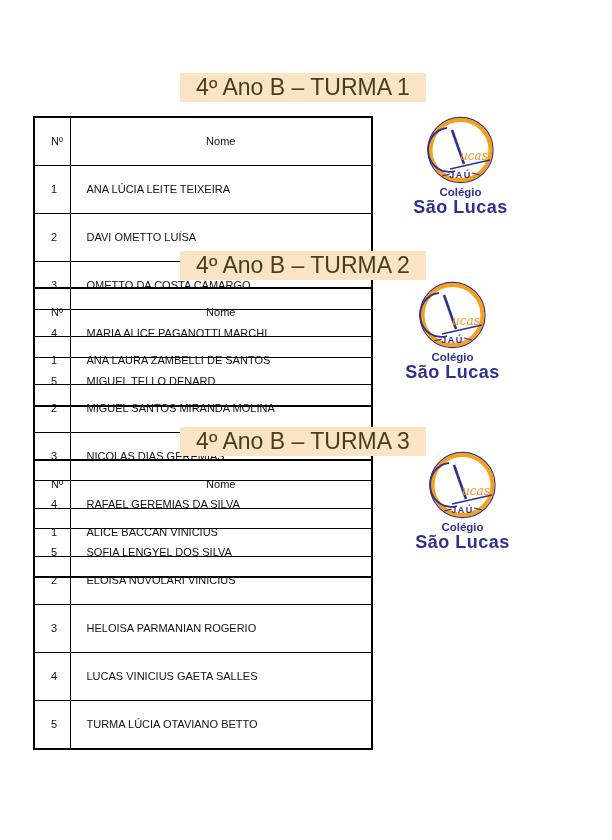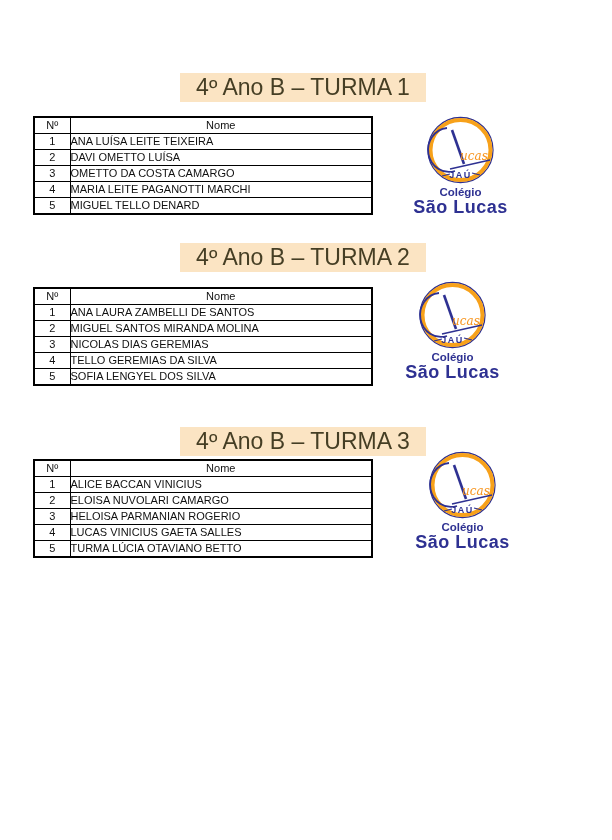--- a/index.html
+++ b/index.html
@@ -14,35 +14,35 @@
     position:absolute;
     left:164px;width:246px;height:29px;
     background:#FBE4C3;
     color:#453E24;
     font-size:23px;
     line-height:29px;
     text-align:center;
     white-space:nowrap;
     margin-left:16px;
   }
-  .t1{top:73px}.t2{top:243px}.t3{top:427px}
+  .t1{top:73px}.t2{top:251px}.t3{top:427px}
 
   table.roster{
     position:absolute;
     left:33px;width:340px;
     border-collapse:collapse;
     border:2px solid #000;
     table-layout:fixed;
     color:#111;
   }
   .r1{top:116px}.r2{top:287px}.r3{top:459px}
   table.roster th, table.roster td{
     border:1px solid #000;
     height:15px;
-    padding:0;
+    padding:16px;
     line-height:15px;
     font-size:11px;
     font-weight:normal;
     overflow:hidden;
     white-space:nowrap;
   }
   table.roster th{text-align:center;}
   td.num{text-align:center;}
   td.name{text-align:left;padding-left:7px;}
 
@@ -79,33 +79,33 @@
       </colgroup>
     <thead>
       <tr>
         <th>Nº</th>
         <th>Nome</th>
       </tr>
     </thead>
     <tbody>
       <tr>
         <td class="num">1</td>
-        <td class="name">ANA LUÍSA LEITE TEIXEIRA</td>
+        <td class="name">ANA LÚCIA LEITE TEIXEIRA</td>
       </tr>
       <tr>
         <td class="num">2</td>
         <td class="name">DAVI OMETTO LUÍSA</td>
       </tr>
       <tr>
         <td class="num">3</td>
         <td class="name">OMETTO DA COSTA CAMARGO</td>
       </tr>
       <tr>
         <td class="num">4</td>
-        <td class="name">MARIA LEITE PAGANOTTI MARCHI</td>
+        <td class="name">MARIA ALICE PAGANOTTI MARCHI</td>
       </tr>
       <tr>
         <td class="num">5</td>
         <td class="name">MIGUEL TELLO DENARD</td>
       </tr>
     </tbody>
   </table>
 
   <div class="logo l1">
     <svg viewBox="0 0 115 102" width="115" height="102" xmlns="http://www.w3.org/2000/svg">
@@ -143,21 +143,21 @@
       <tr>
         <td class="num">2</td>
         <td class="name">MIGUEL SANTOS MIRANDA MOLINA</td>
       </tr>
       <tr>
         <td class="num">3</td>
         <td class="name">NICOLAS DIAS GEREMIAS</td>
       </tr>
       <tr>
         <td class="num">4</td>
-        <td class="name">TELLO GEREMIAS DA SILVA</td>
+        <td class="name">RAFAEL GEREMIAS DA SILVA</td>
       </tr>
       <tr>
         <td class="num">5</td>
         <td class="name">SOFIA LENGYEL DOS SILVA</td>
       </tr>
     </tbody>
   </table>
 
   <div class="logo l2">
     <svg viewBox="0 0 115 102" width="115" height="102" xmlns="http://www.w3.org/2000/svg">
@@ -187,21 +187,21 @@
         <th>Nome</th>
       </tr>
     </thead>
     <tbody>
       <tr>
         <td class="num">1</td>
         <td class="name">ALICE BACCAN VINICIUS</td>
       </tr>
       <tr>
         <td class="num">2</td>
-        <td class="name">ELOISA NUVOLARI CAMARGO</td>
+        <td class="name">ELOISA NUVOLARI VINICIUS</td>
       </tr>
       <tr>
         <td class="num">3</td>
         <td class="name">HELOISA PARMANIAN ROGERIO</td>
       </tr>
       <tr>
         <td class="num">4</td>
         <td class="name">LUCAS VINICIUS GAETA SALLES</td>
       </tr>
       <tr>

